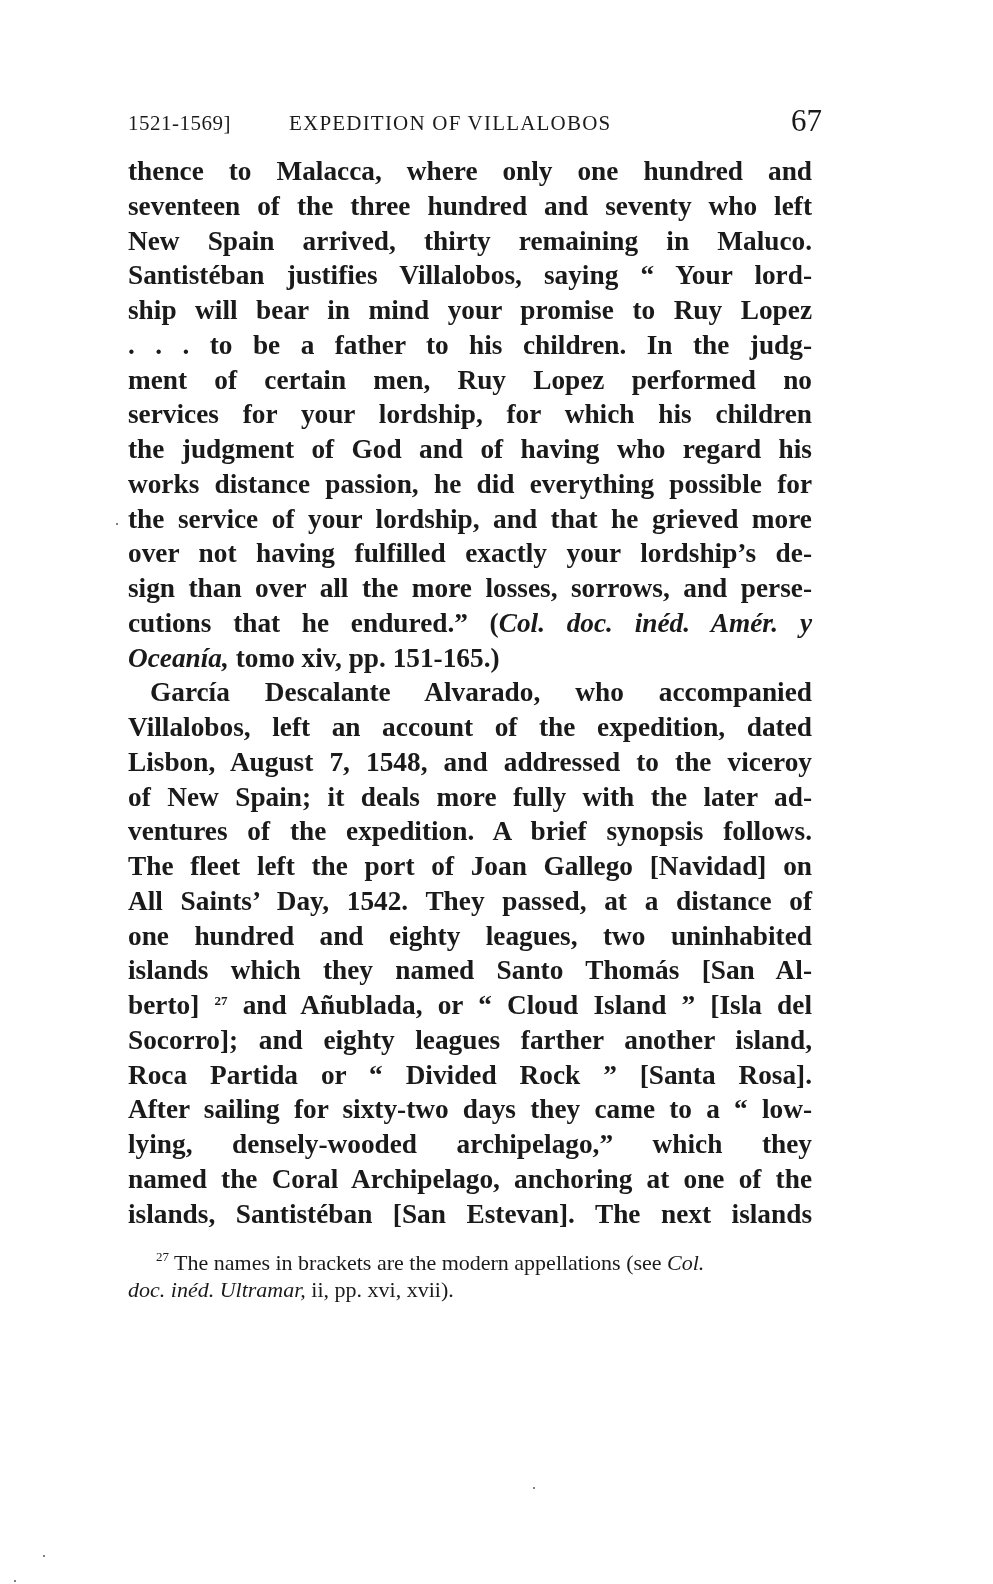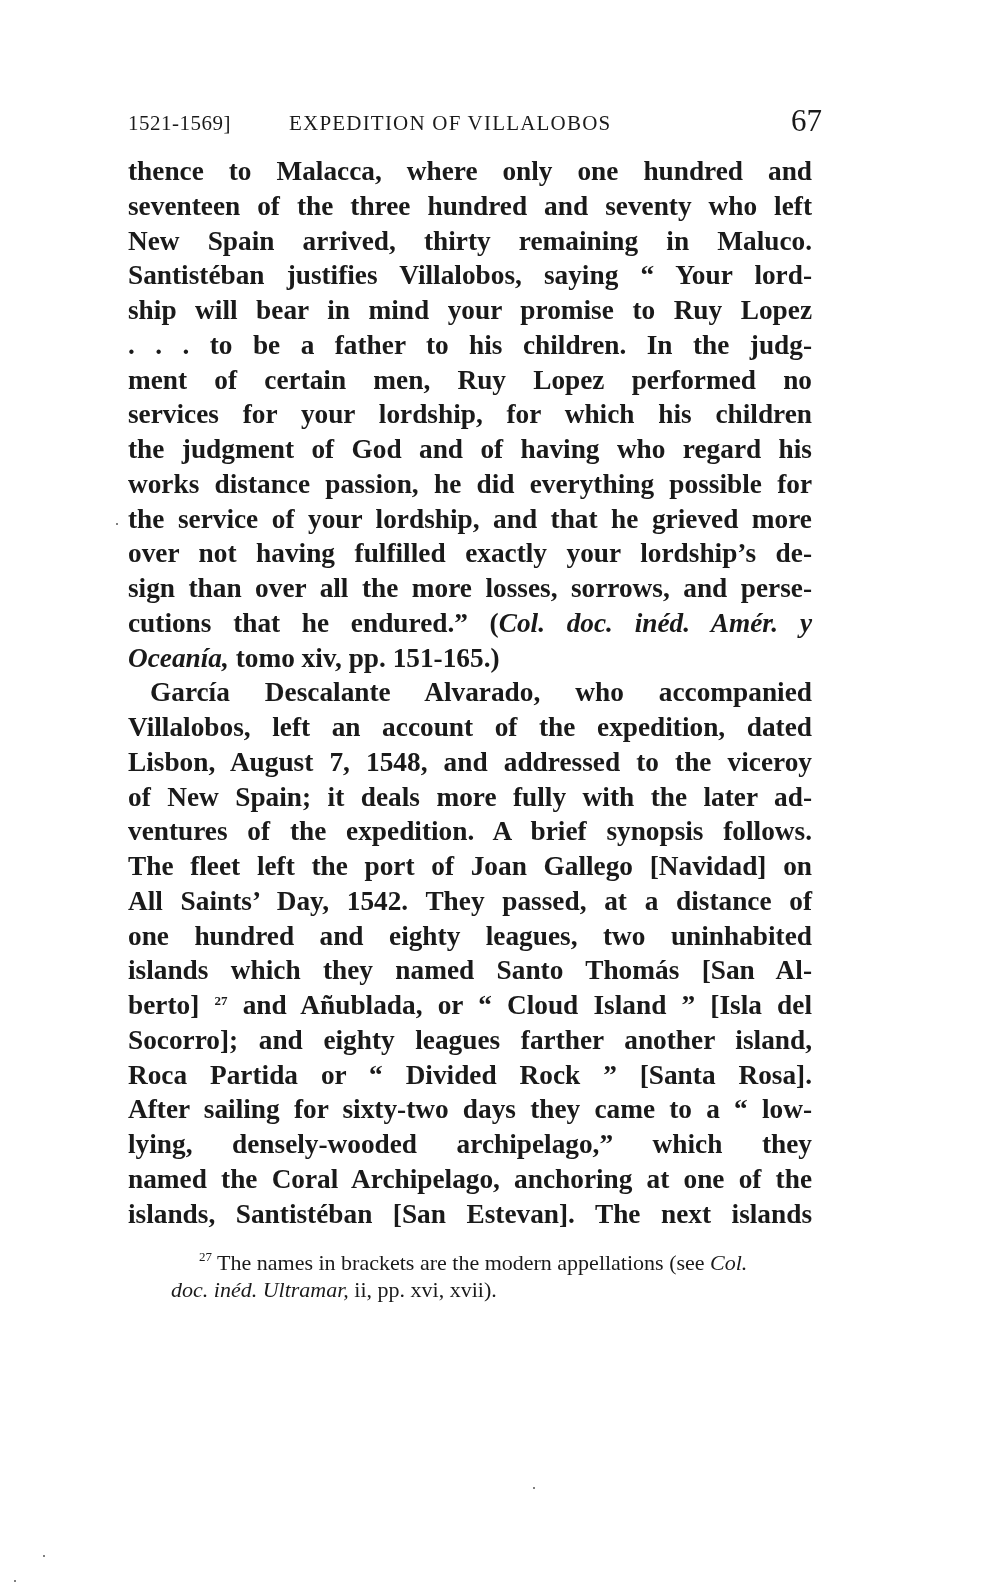--- a/index.html
+++ b/index.html
@@ -64,21 +64,20 @@
     text-align-last: left;
   }
   .line.indent {
     padding-left: 22px;
   }
   .line i { font-style: italic; }
   .footnotes {
     margin-top: 18px;
     font-size: 22px;
     line-height: 27px;
-    margin-left: 43px;
   }
   .fn-line {
     display: block;
     white-space: nowrap;
   }
   .fn-line.first { padding-left: 28px; }
   sup {
     font-size: 13px;
     vertical-align: 9px;
     line-height: 0;

